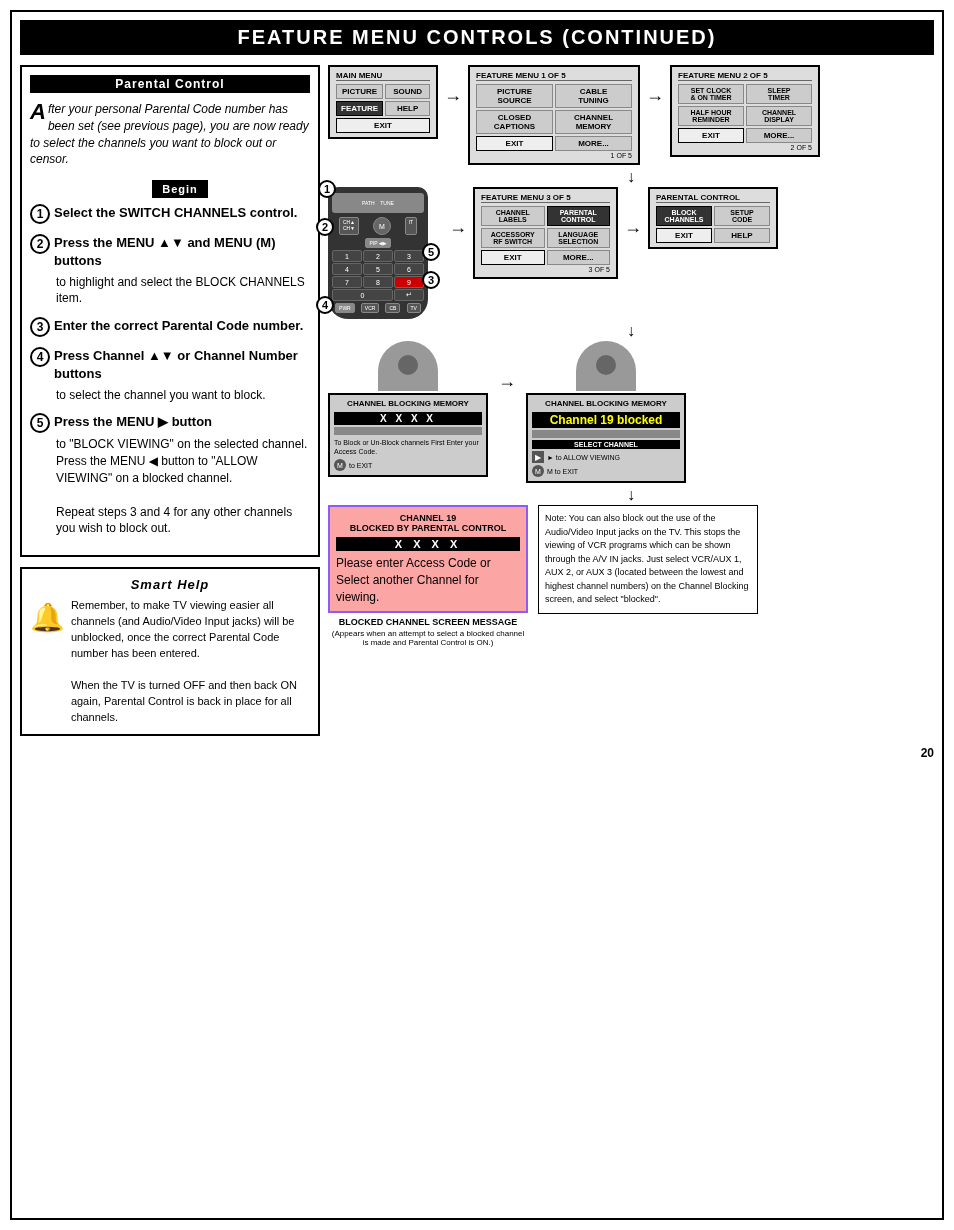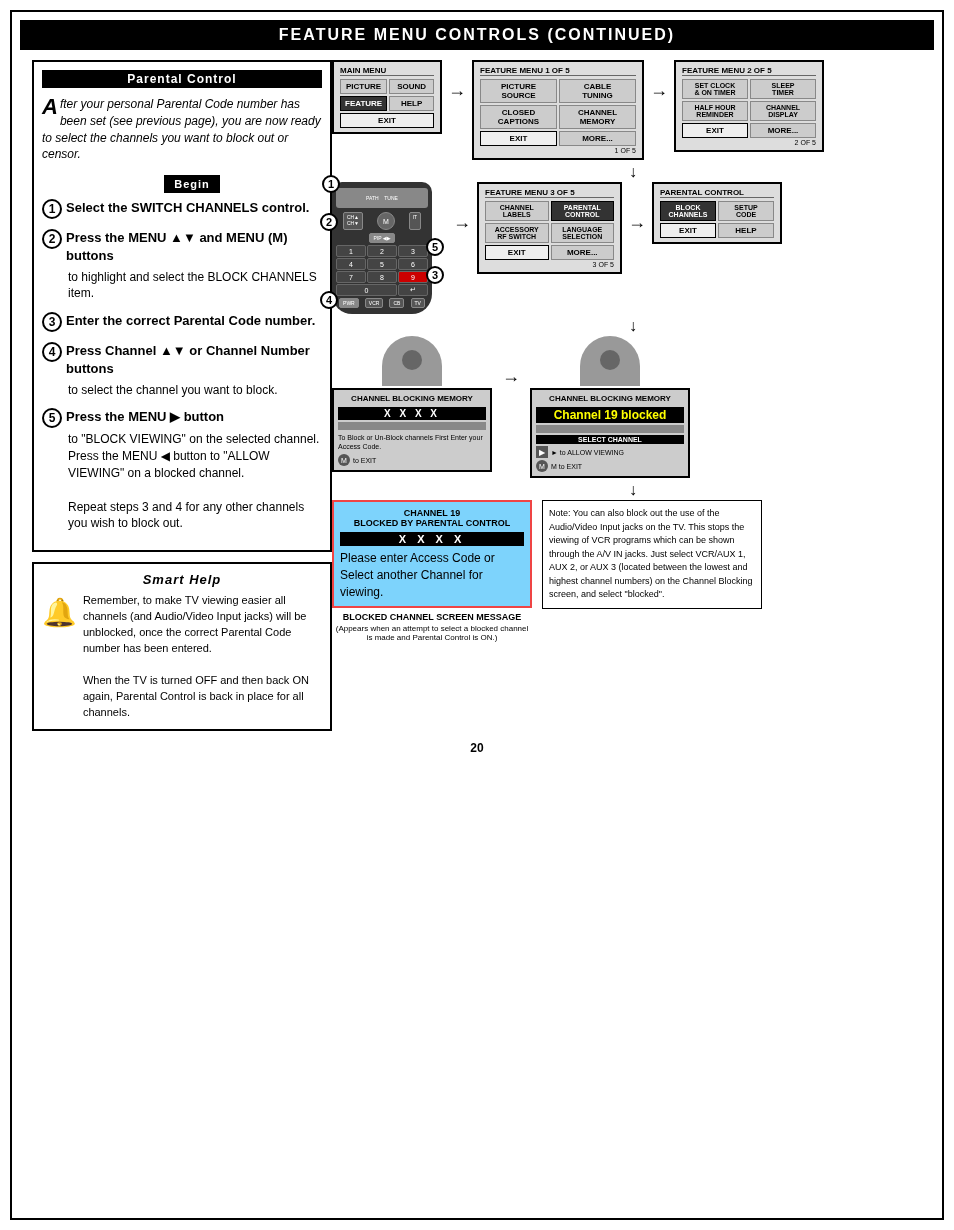--- a/index.html
+++ b/index.html
@@ -20,30 +20,30 @@
 
     
     .page-header {
       background: #000;
       text-align: center;
       padding: 6px 10px;
       margin-bottom: 10px;
     }
     .page-header h1 {
       color: #fff;
-      font-size: 16px;
+      font-size: 20px;
       font-weight: bold;
       letter-spacing: 2px;
       text-transform: uppercase;
     }
 
     
     .main-layout {
       display: flex;
-      margin-left: 12px;
+      gap: 8px;
     }
 
     
     .left-col {
       width: 300px;
       flex-shrink: 0;
     }
 
     
     .right-col {
@@ -276,22 +276,22 @@
       color: #ff0;
       text-align: center;
       font-size: 12px;
       font-weight: bold;
       padding: 1px;
       margin: 2px 0;
     }
 
     
     .blocked-channel-final {
-      border: 2px solid #ef4444;
-      background: #7dd3fc;
+      border: 2px solid #8b5cf6;
+      background: #fca5a5;
       padding: 6px;
       font-size: 9px;
       max-width: 200px;
     }
     .blocked-channel-final-title {
       text-align: center;
       font-size: 9px;
       font-weight: bold;
       margin-bottom: 4px;
     }
@@ -317,21 +317,21 @@
 
     
     .arrow-down {
       text-align: center;
       font-size: 16px;
       line-height: 1;
       margin: 2px 0;
     }
 
     .page-number {
-      text-align: center;
+      text-align: right;
       font-size: 12px;
       font-weight: bold;
       margin-top: 10px;
     }
 
     .main-menu-screen {
       border: 2px solid #000;
       background: #ddd;
       padding: 4px 6px;
       font-size: 9px;

